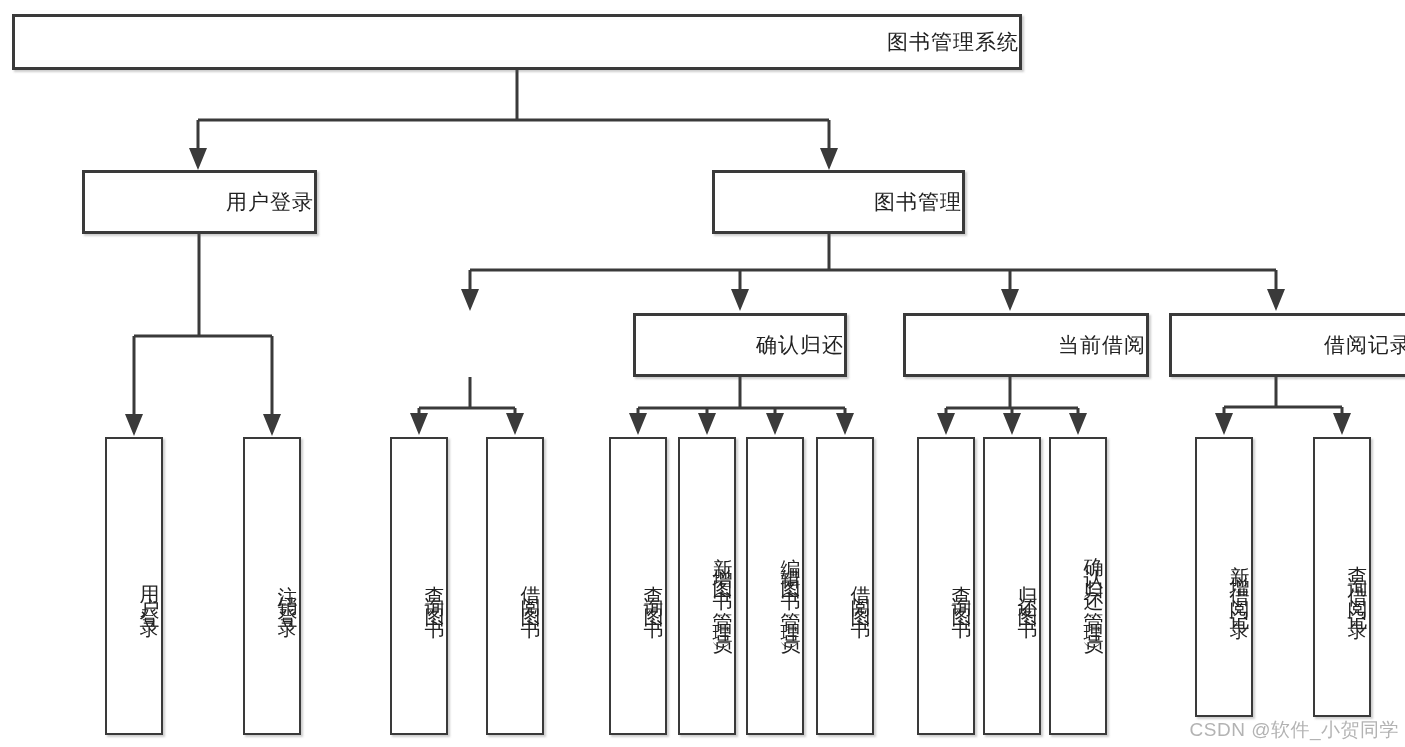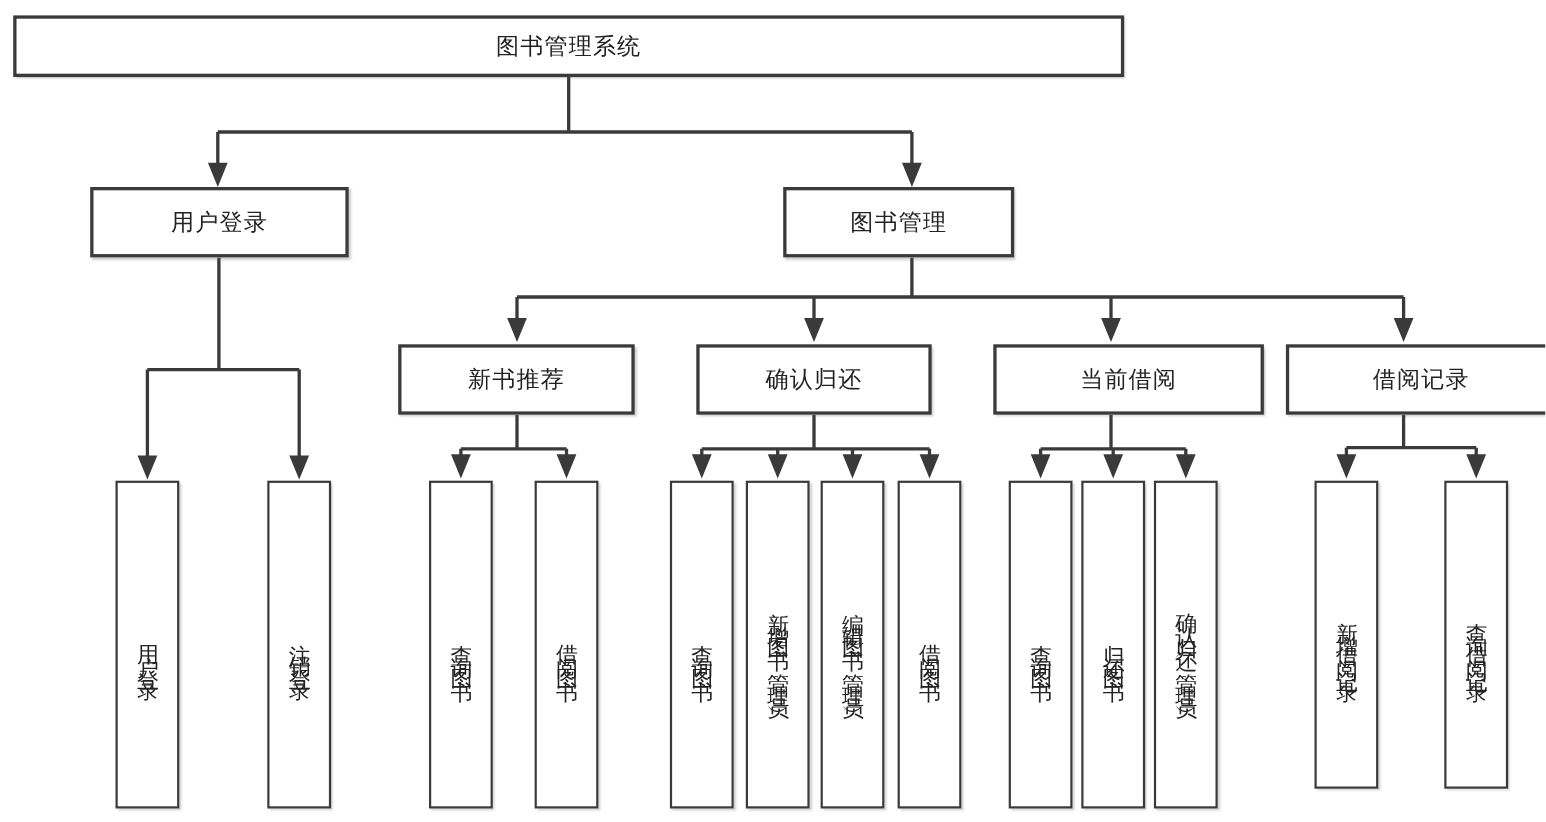--- a/index.html
+++ b/index.html
@@ -10,21 +10,21 @@
     font-family:"Liberation Sans","DejaVu Sans",sans-serif;
     overflow:hidden;
   }
   .wires{position:absolute;left:0;top:0;width:1405px;height:747px;}
   .box{
     position:absolute;
     box-sizing:border-box;
     background:#ffffff;
     border:3px solid #3a3a3a;
     box-shadow:2px 2px 2px rgba(90,90,90,0.30);
-    display:flex;align-items:center;justify-content:center;
+    display:flex;align-items:center;justify-content:flex-end;
   }
   .box.leaf{border-width:2.5px;}
   .hlabel{
     font-size:21px;color:#222222;letter-spacing:1px;white-space:nowrap;
   }
   .vlabel{
     writing-mode:vertical-rl;
     text-orientation:mixed;
     font-size:20px;color:#222222;
     letter-spacing:11px;line-height:1.1;
@@ -59,27 +59,24 @@
              M1224 435 l-9 -22 h18 z M1342 435 l-9 -22 h18 z" fill="#3a3a3a" stroke="none"></path>
   </svg>
 
   <div class="box" style="left:12px;top:14px;width:1010px;height:56px">
     <span class="hlabel">图书管理系统</span>
   </div>
 
   <div class="box" style="left:82px;top:170px;width:235px;height:64px">
     <span class="hlabel">用户登录</span>
   </div>
-  <div class="box" style="left:712px;top:170px;width:210px;height:64px">
+  <div class="box" style="left:712px;top:170px;width:253px;height:64px">
     <span class="hlabel">图书管理</span>
   </div>
 
-  <div class="box" style="left:362px;top:313px;width:215px;height:64px">
-    <span class="hlabel">新书推荐</span>
-  </div>
   <div class="box" style="left:633px;top:313px;width:214px;height:64px">
     <span class="hlabel">确认归还</span>
   </div>
   <div class="box" style="left:903px;top:313px;width:246px;height:64px">
     <span class="hlabel">当前借阅</span>
   </div>
   <div class="box" style="left:1169px;top:313px;width:246px;height:64px">
     <span class="hlabel">借阅记录</span>
   </div>
 
@@ -120,13 +117,14 @@
     <span class="vlabel">确认归还（管理员）</span>
   </div>
 
   <div class="box leaf" style="left:1195px;top:437px;width:58px;height:280px">
     <span class="vlabel">新增借阅记录</span>
   </div>
   <div class="box leaf" style="left:1313px;top:437px;width:58px;height:280px">
     <span class="vlabel">查询借阅记录</span>
   </div>
 
+  <div class="watermark">CSDN @软件_小贺同学</div>
 </div>
 
 </body></html>

